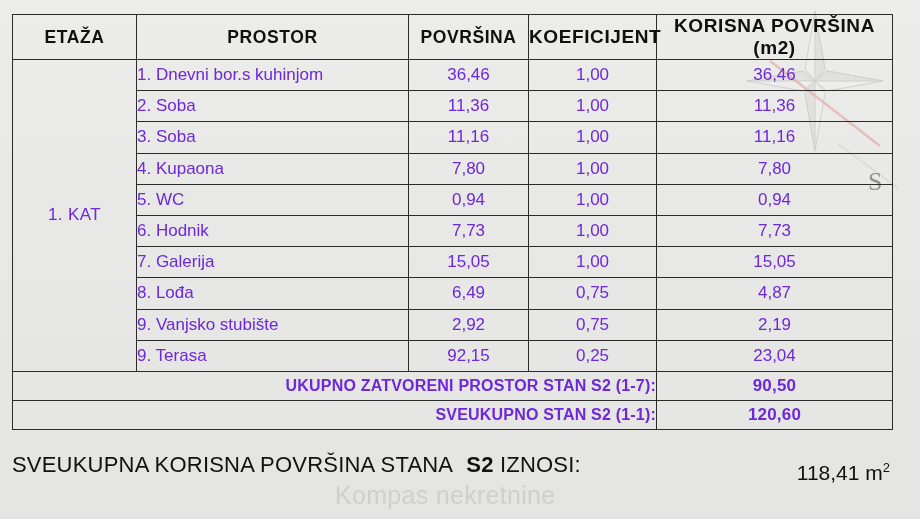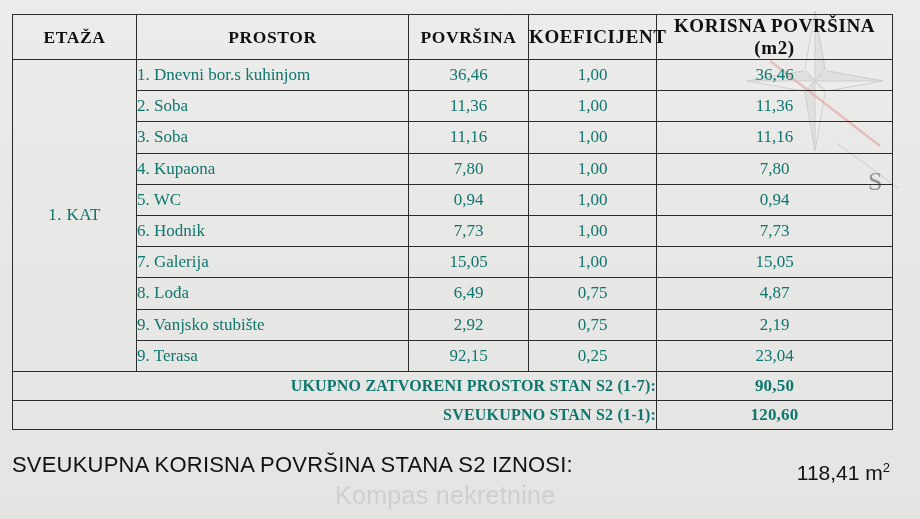--- a/index.html
+++ b/index.html
@@ -50,21 +50,20 @@
     left: 12px;
     top: 14px;
     width: 880px;
   }
 
   table.area-table {
     border-collapse: collapse;
     width: 880px;
     table-layout: fixed;
     background: transparent;
-    font-family: Liberation Serif, serif;
   }
   table.area-table td, table.area-table th {
     border: 1.6px solid #2b2b2b;
     padding: 0;
     vertical-align: middle;
     background: transparent;
   }
 
   
   col.c-etaza    { width: 124px; }
@@ -81,21 +80,21 @@
     text-align: center;
     color: #101010;
   }
   thead th.small {
     font-size: 19px;
   }
 
   tbody td {
     height: 30.2px;
     font-size: 17px;
-    color: #0f766e;
+    color: #6d28d9;
   }
   td.etaza-cell {
     text-align: center;
     font-size: 17px;
     letter-spacing: 0.4px;
   }
   td.name {
     text-align: left;
     padding-left: 10px;
   }
@@ -130,21 +129,22 @@
     display: flex;
     align-items: baseline;
     justify-content: space-between;
   }
   .total-text {
     font-size: 22px;
     letter-spacing: 0.2px;
     color: #111;
   }
   .total-text b {
-    font-weight: normal;
+    font-weight: bold;
+    margin-left: 8px;
   }
   .total-value {
     font-size: 21px;
     font-weight: normal;
     margin-right: 12px;
     position: relative;
     top: 8px;
     color: #111;
   }
   .total-value sup {

